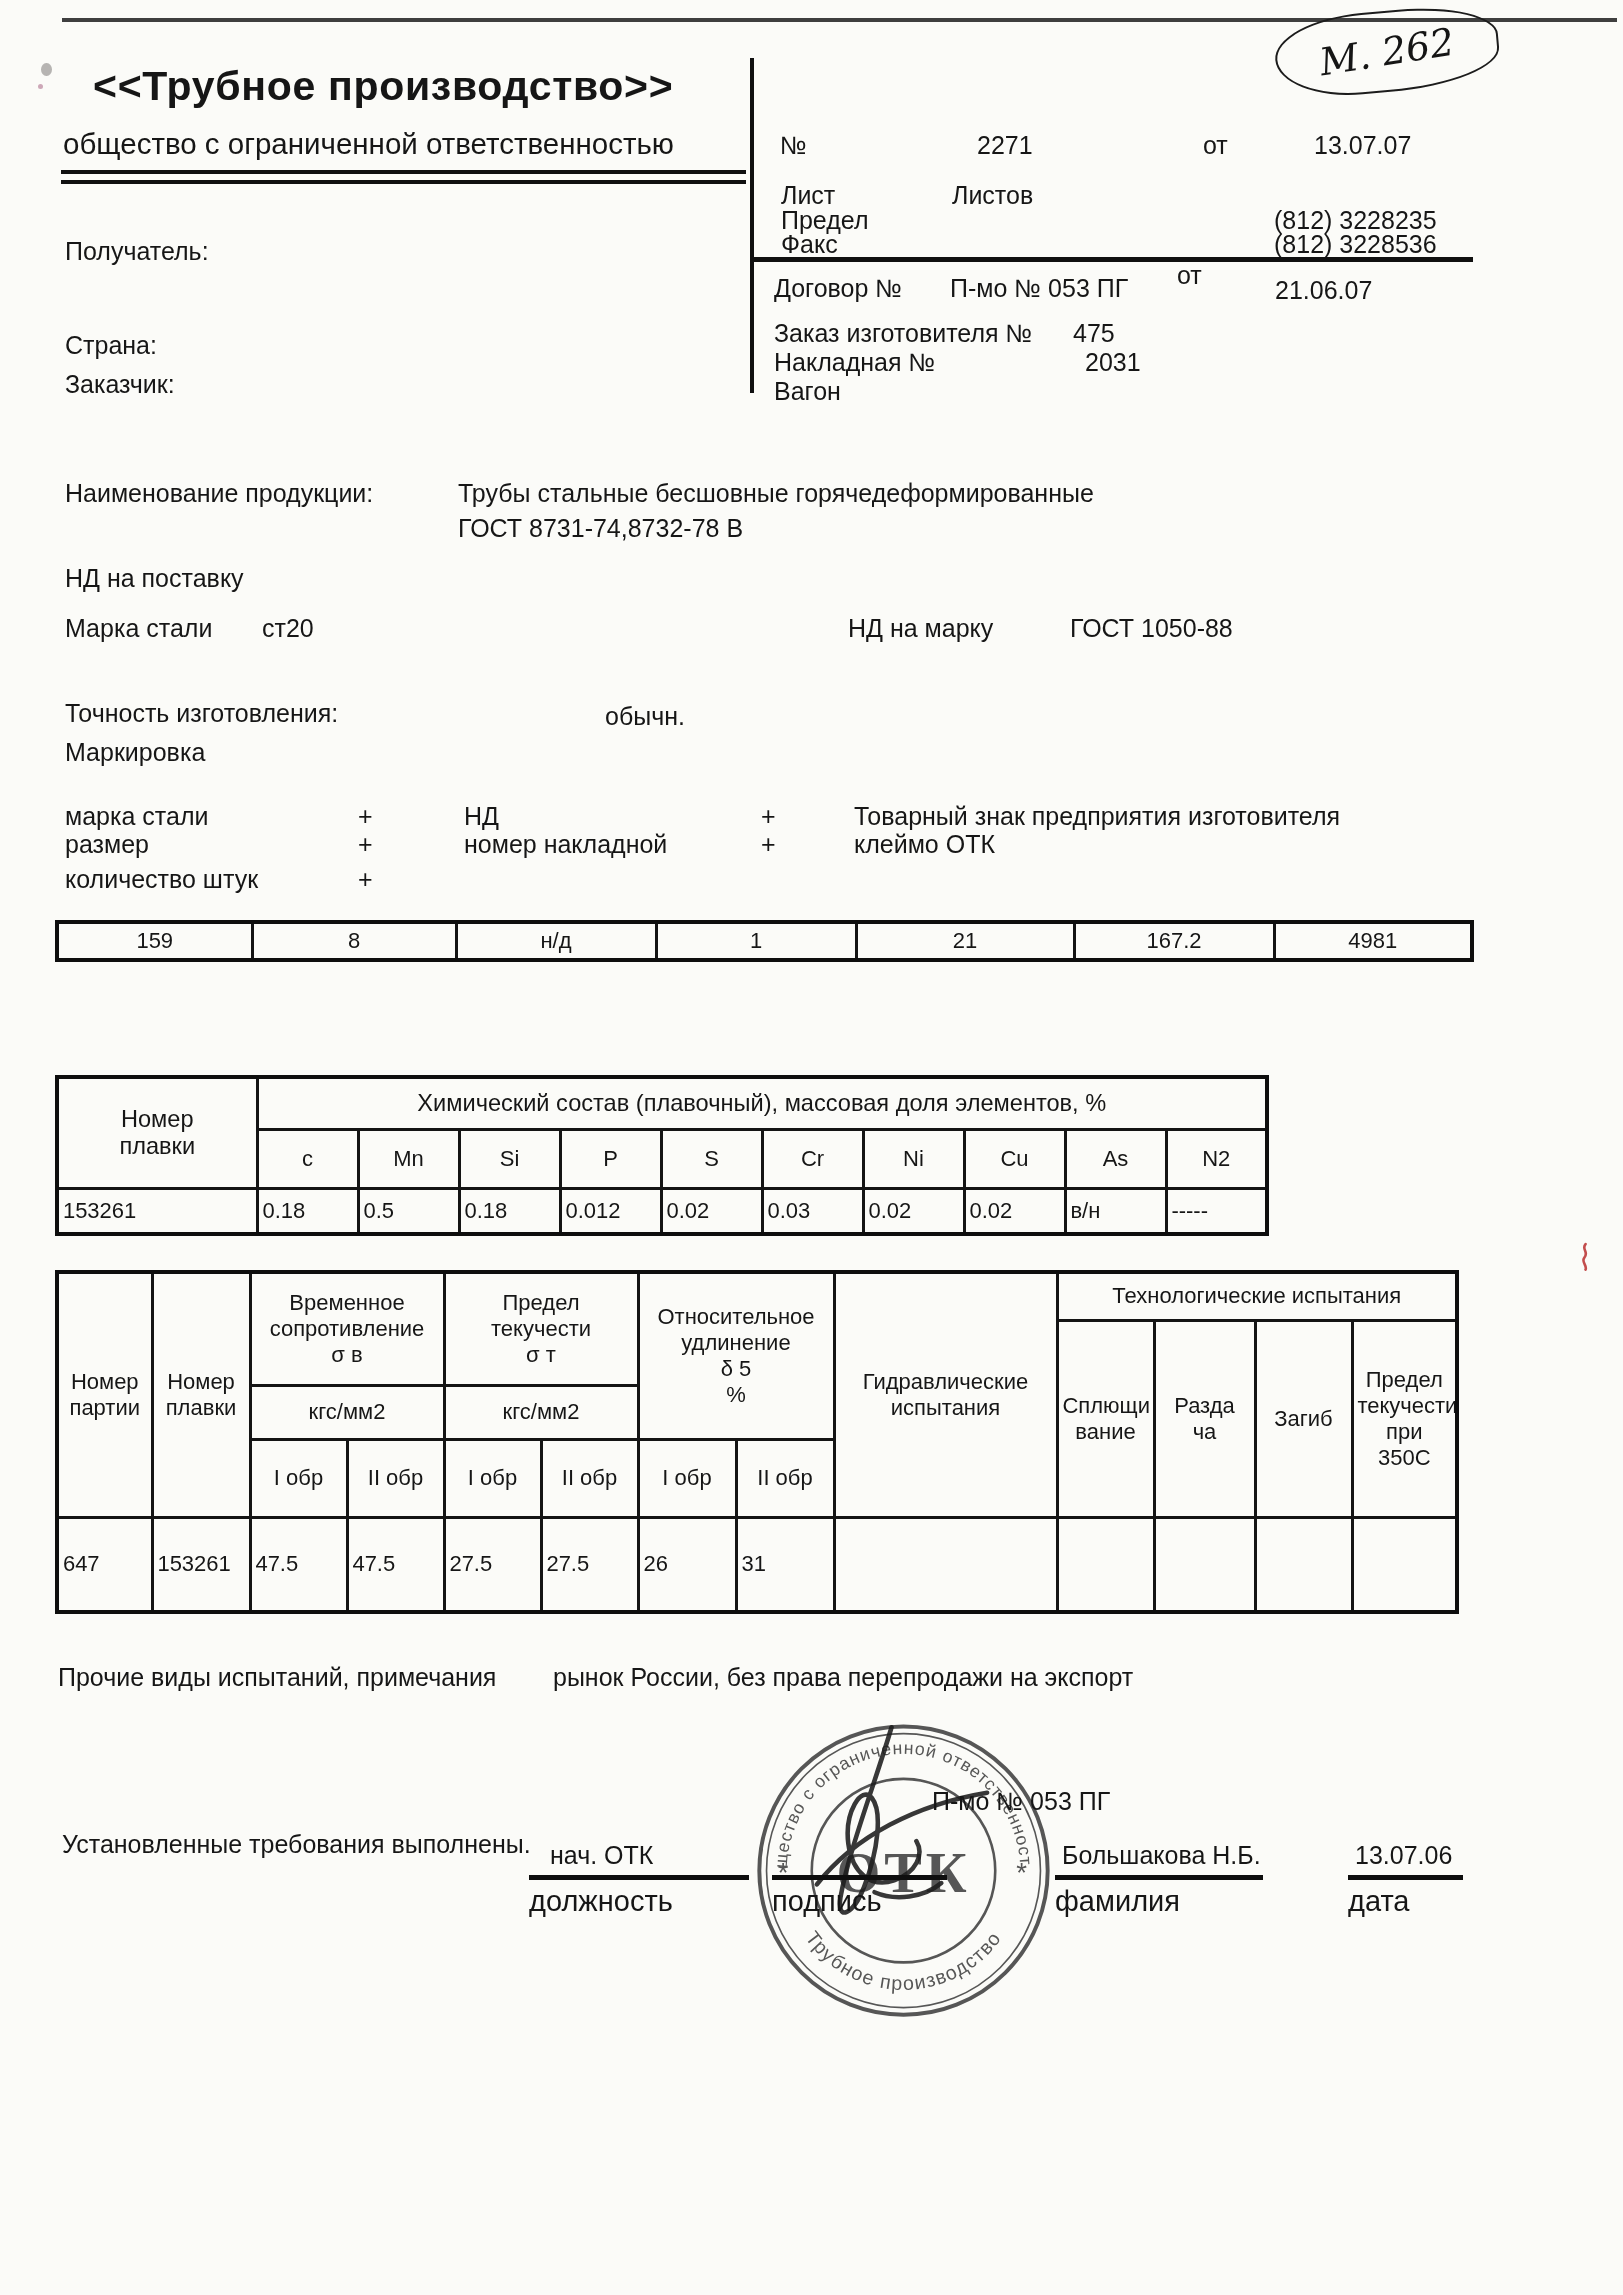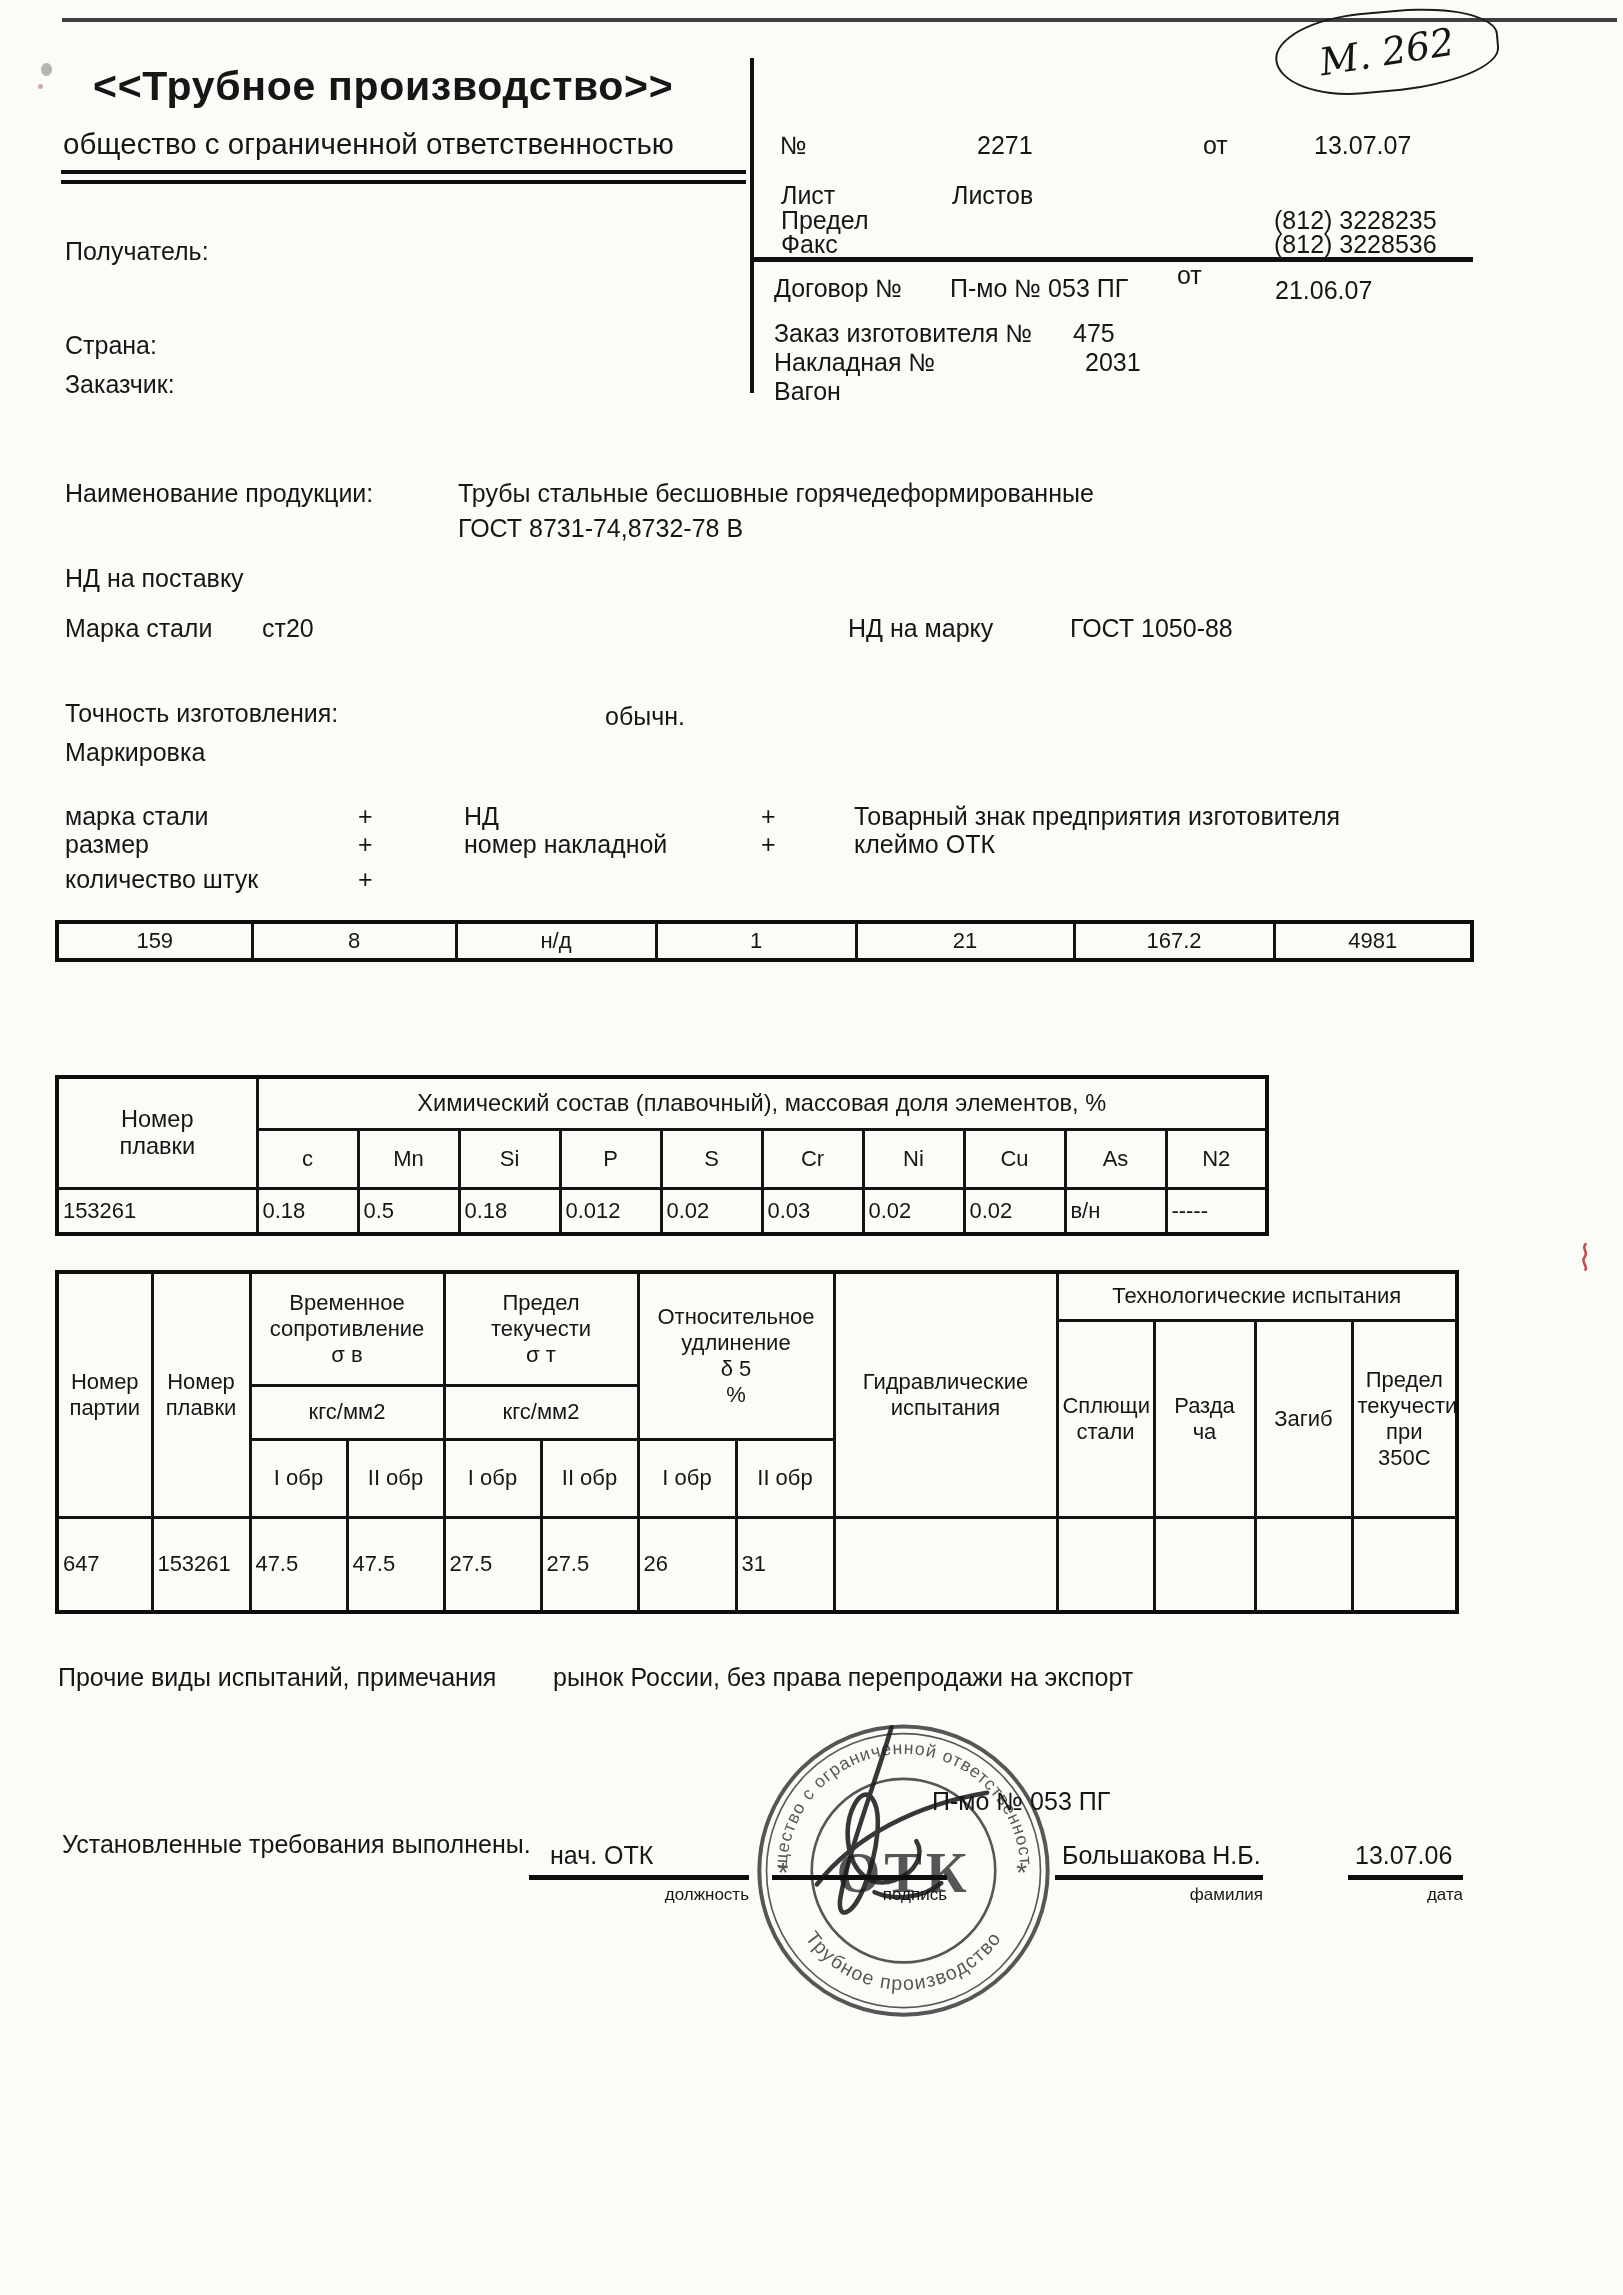--- a/index.html
+++ b/index.html
@@ -20,21 +20,21 @@
     border:4.6px solid #0e0e0e;}
   table.doc th, table.doc td{
     border:3.3px solid #141414;font-weight:normal;font-size:22px;
     vertical-align:middle;padding:1.3px 3.9px;color:#161616;
     overflow:hidden;
   }
   table.doc th{text-align:center;}
   .cell-left{text-align:left;}
   .cell-center{text-align:center;}
   .sline{position:absolute;height:5.2px;background:#0e0e0e;}
-  .sig-label{position:absolute;font-size:17px;text-align:right;}
+  .sig-label{position:absolute;font-size:29px;text-align:left;}
   .hand-note{
     position:absolute;left:1275px;top:10.5px;width:220px;height:77px;
     border:2.6px solid #1c1c1c;border-radius:48% 52% 60% 45% / 58% 48% 52% 62%;
     transform:rotate(-5deg);display:flex;align-items:center;justify-content:center;
   }
   .hand-note span{
     font-family:"DejaVu Serif","Liberation Serif",serif;font-style:italic;
     font-size:38px;transform:rotate(-4deg);color:#151515;
   }
   .speck{position:absolute;border-radius:50%;}
@@ -230,21 +230,21 @@
 удлинение</span><br>
         <span>δ 5</span><br>
         <span>%</span>
       </th>
       <th class="pre" rowspan="4">Гидравлические
 испытания</th>
       <th colspan="4">Технологические испытания</th>
     </tr>
     <tr style="height:65px;">
       <th class="pre" rowspan="3">Сплющи
-стали</th>
+вание</th>
       <th class="pre" rowspan="3">Разда
 ча</th>
       <th class="pre" rowspan="3">Загиб</th>
       <th class="pre" rowspan="3">Предел
 текучести
 при
 350С</th>
     </tr>
     <tr style="height:54px;">
       <th colspan="2">кгс/мм2</th>

